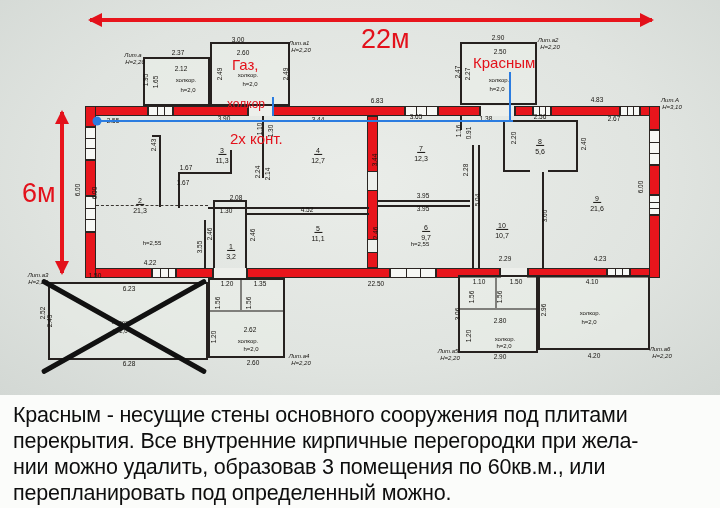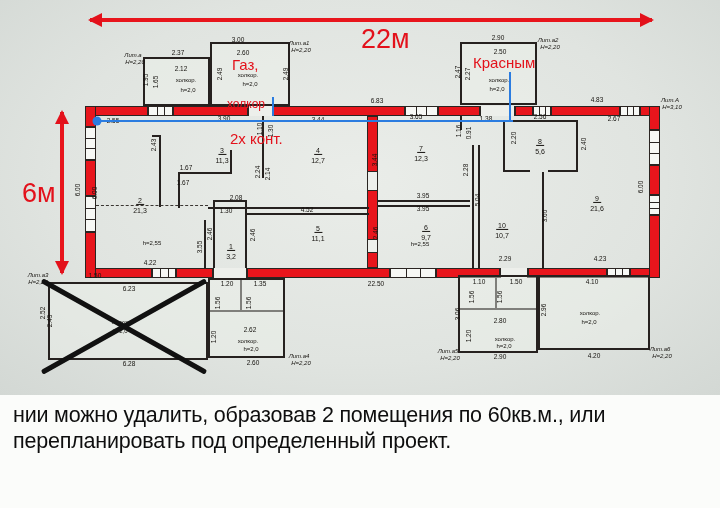--- a/index.html
+++ b/index.html
@@ -278,16 +278,18 @@
         <div class="ahead" style="left: 55px; top: 261px; border-width: 14px 7px 0px; border-color: rgb(227, 17, 27) transparent transparent;"></div>
         <div class="red-note" style="left: 361px; top: 26px; font-size: 27px;">22м</div>
         <div class="red-note" style="left: 22px; top: 180px; font-size: 27px;">6м</div>
         <div class="red-note" style="left: 232px; top: 57px; font-size: 15px;">Газ,</div>
         <div class="red-note" style="left: 230px; top: 87px; font-size: 15px; margin-top: 44px;">2х конт.</div>
         <div class="red-note" style="left: 227px; top: 98px; font-size: 12px;">холкор</div>
         <div class="red-note" style="left: 473px; top: 55px; font-size: 15px;">Красным</div>
       </div>
   </div>
   <div id="caption">
-      <div class="cap-line">нии можно удалить, образовав 2 помещения по 60кв.м., или</div>
-      <div class="cap-line">перепланировать под определенный проект.</div>
+      <div class="cap-line">Красным - несущие стены основного сооружения под плитами</div>
+      <div class="cap-line">перекрытия. Все внутренние кирпичные перегородки при жела-</div>
+      <div class="cap-line">нии можно удалить, образовав 3 помещения по 60кв.м., или</div>
+      <div class="cap-line">перепланировать под определенный можно.</div>
     </div>
 </div>
 
 </body></html>

